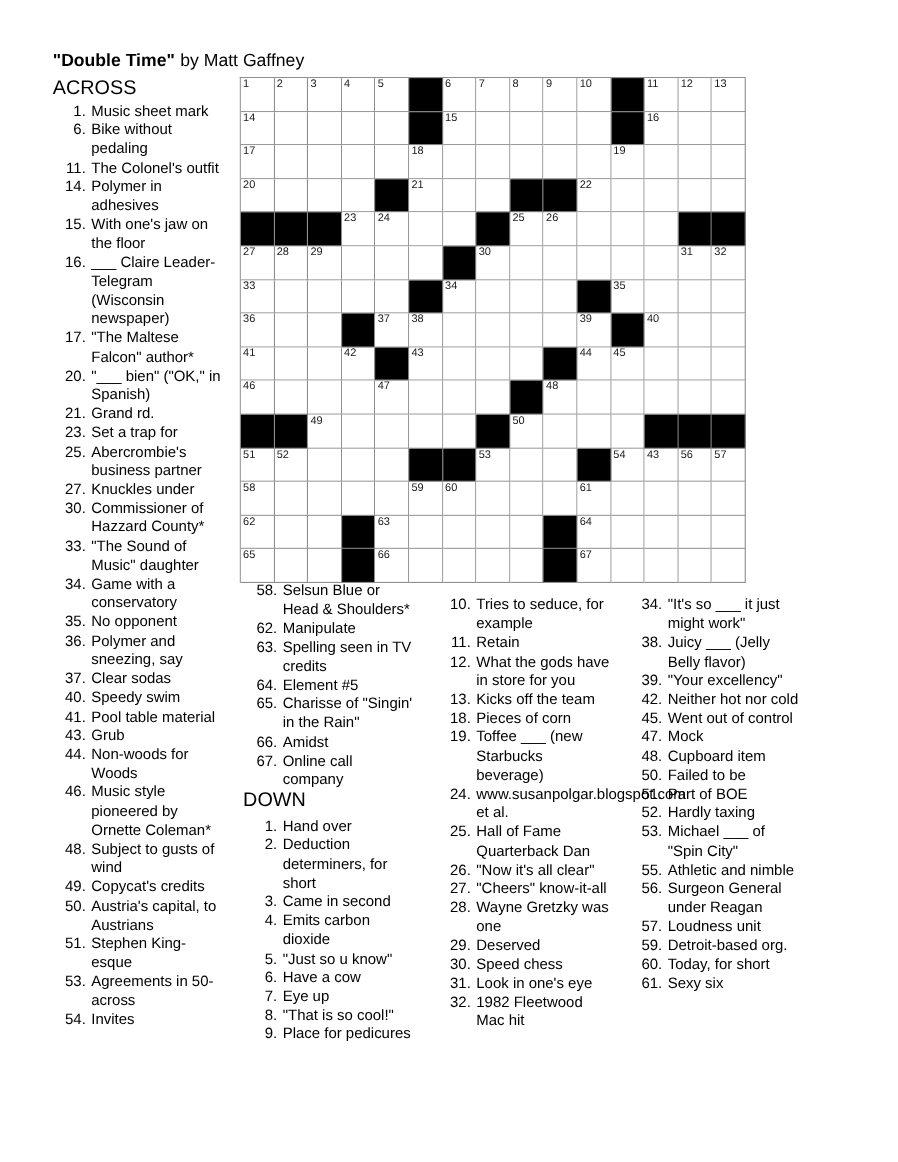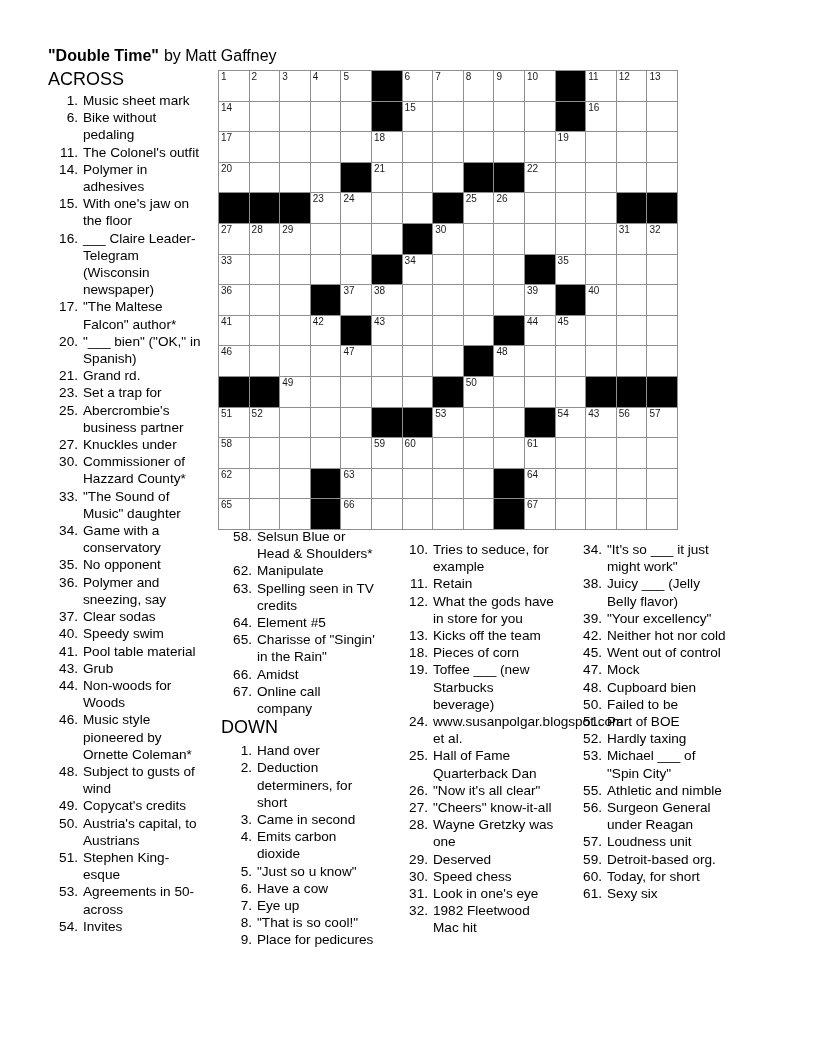--- a/index.html
+++ b/index.html
@@ -759,21 +759,21 @@
         <span class="ctext">Went out of control</span>
       </div>
 
       <div class="clue">
         <span class="cnum">47.</span>
         <span class="ctext">Mock</span>
       </div>
 
       <div class="clue">
         <span class="cnum">48.</span>
-        <span class="ctext">Cupboard bien</span>
+        <span class="ctext">Cupboard item</span>
       </div>
 
       <div class="clue">
         <span class="cnum">50.</span>
         <span class="ctext">Failed to be</span>
       </div>
 
       <div class="clue">
         <span class="cnum">51.</span>
         <span class="ctext">Part of BOE</span>

